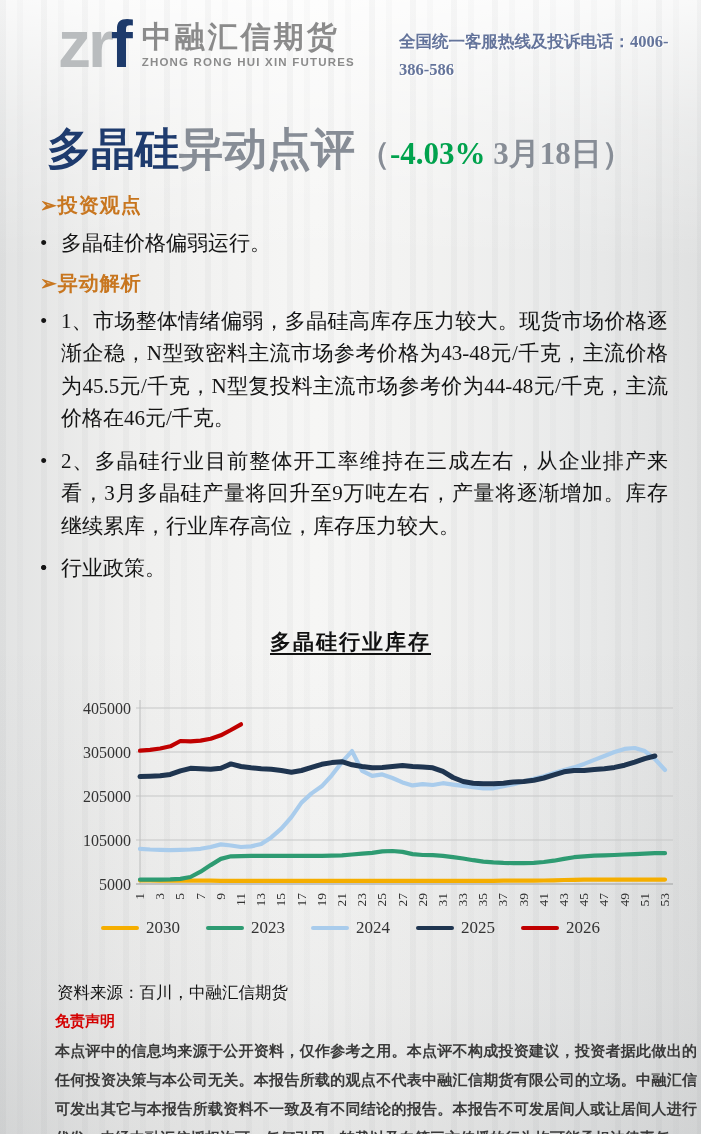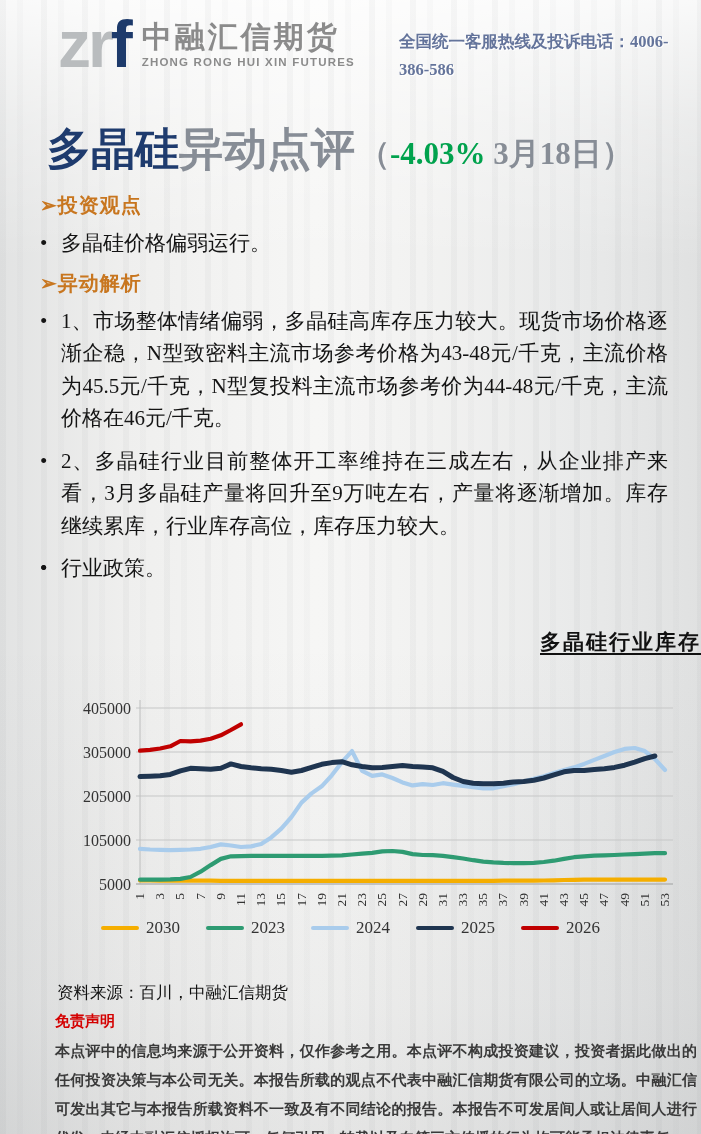--- a/index.html
+++ b/index.html
@@ -36,21 +36,21 @@
 
   
   .content{position:absolute;left:40px;width:628px;top:182px;}
   .sec-h{font-size:20px;font-weight:bold;margin:10px 0 8px 0;letter-spacing:1px;}
   .sec-h.orange{color:#c8761f;}
   .sec-h.red{color:#d40000;}
   .item{font-size:21px;color:#141414;line-height:32.5px;padding-left:21px;position:relative;margin:4px 0 10px 0;text-align:justify;}
   .item .blt{position:absolute;left:0;top:0;font-size:21px;}
 
   
-  .chart-title{position:absolute;left:0;top:628px;width:701px;text-align:right;font-size:21px;font-weight:bold;color:#111;}
+  .chart-title{position:absolute;left:0;top:628px;width:701px;text-align:center;font-size:21px;font-weight:bold;color:#111;}
   .chart-title span{text-decoration:underline;text-underline-offset:4px;letter-spacing:2px;}
   .chart-svg{position:absolute;left:75px;top:662px;}
   .legend{position:absolute;left:0;top:918px;width:701px;display:flex;justify-content:center;gap:26px;align-items:center;}
   .legend-item{display:flex;align-items:center;gap:7px;}
   .legend-swatch{width:38px;height:4.5px;border-radius:2px;}
   .legend-label{font-size:17px;color:#333;}
 
   
   .source{position:absolute;left:57px;top:982px;font-size:16.5px;color:#111;}
   .disc-title{position:absolute;left:55px;top:1012px;font-family:"Liberation Sans","DejaVu Sans",sans-serif;font-size:15px;font-weight:bold;color:#d40000;}

